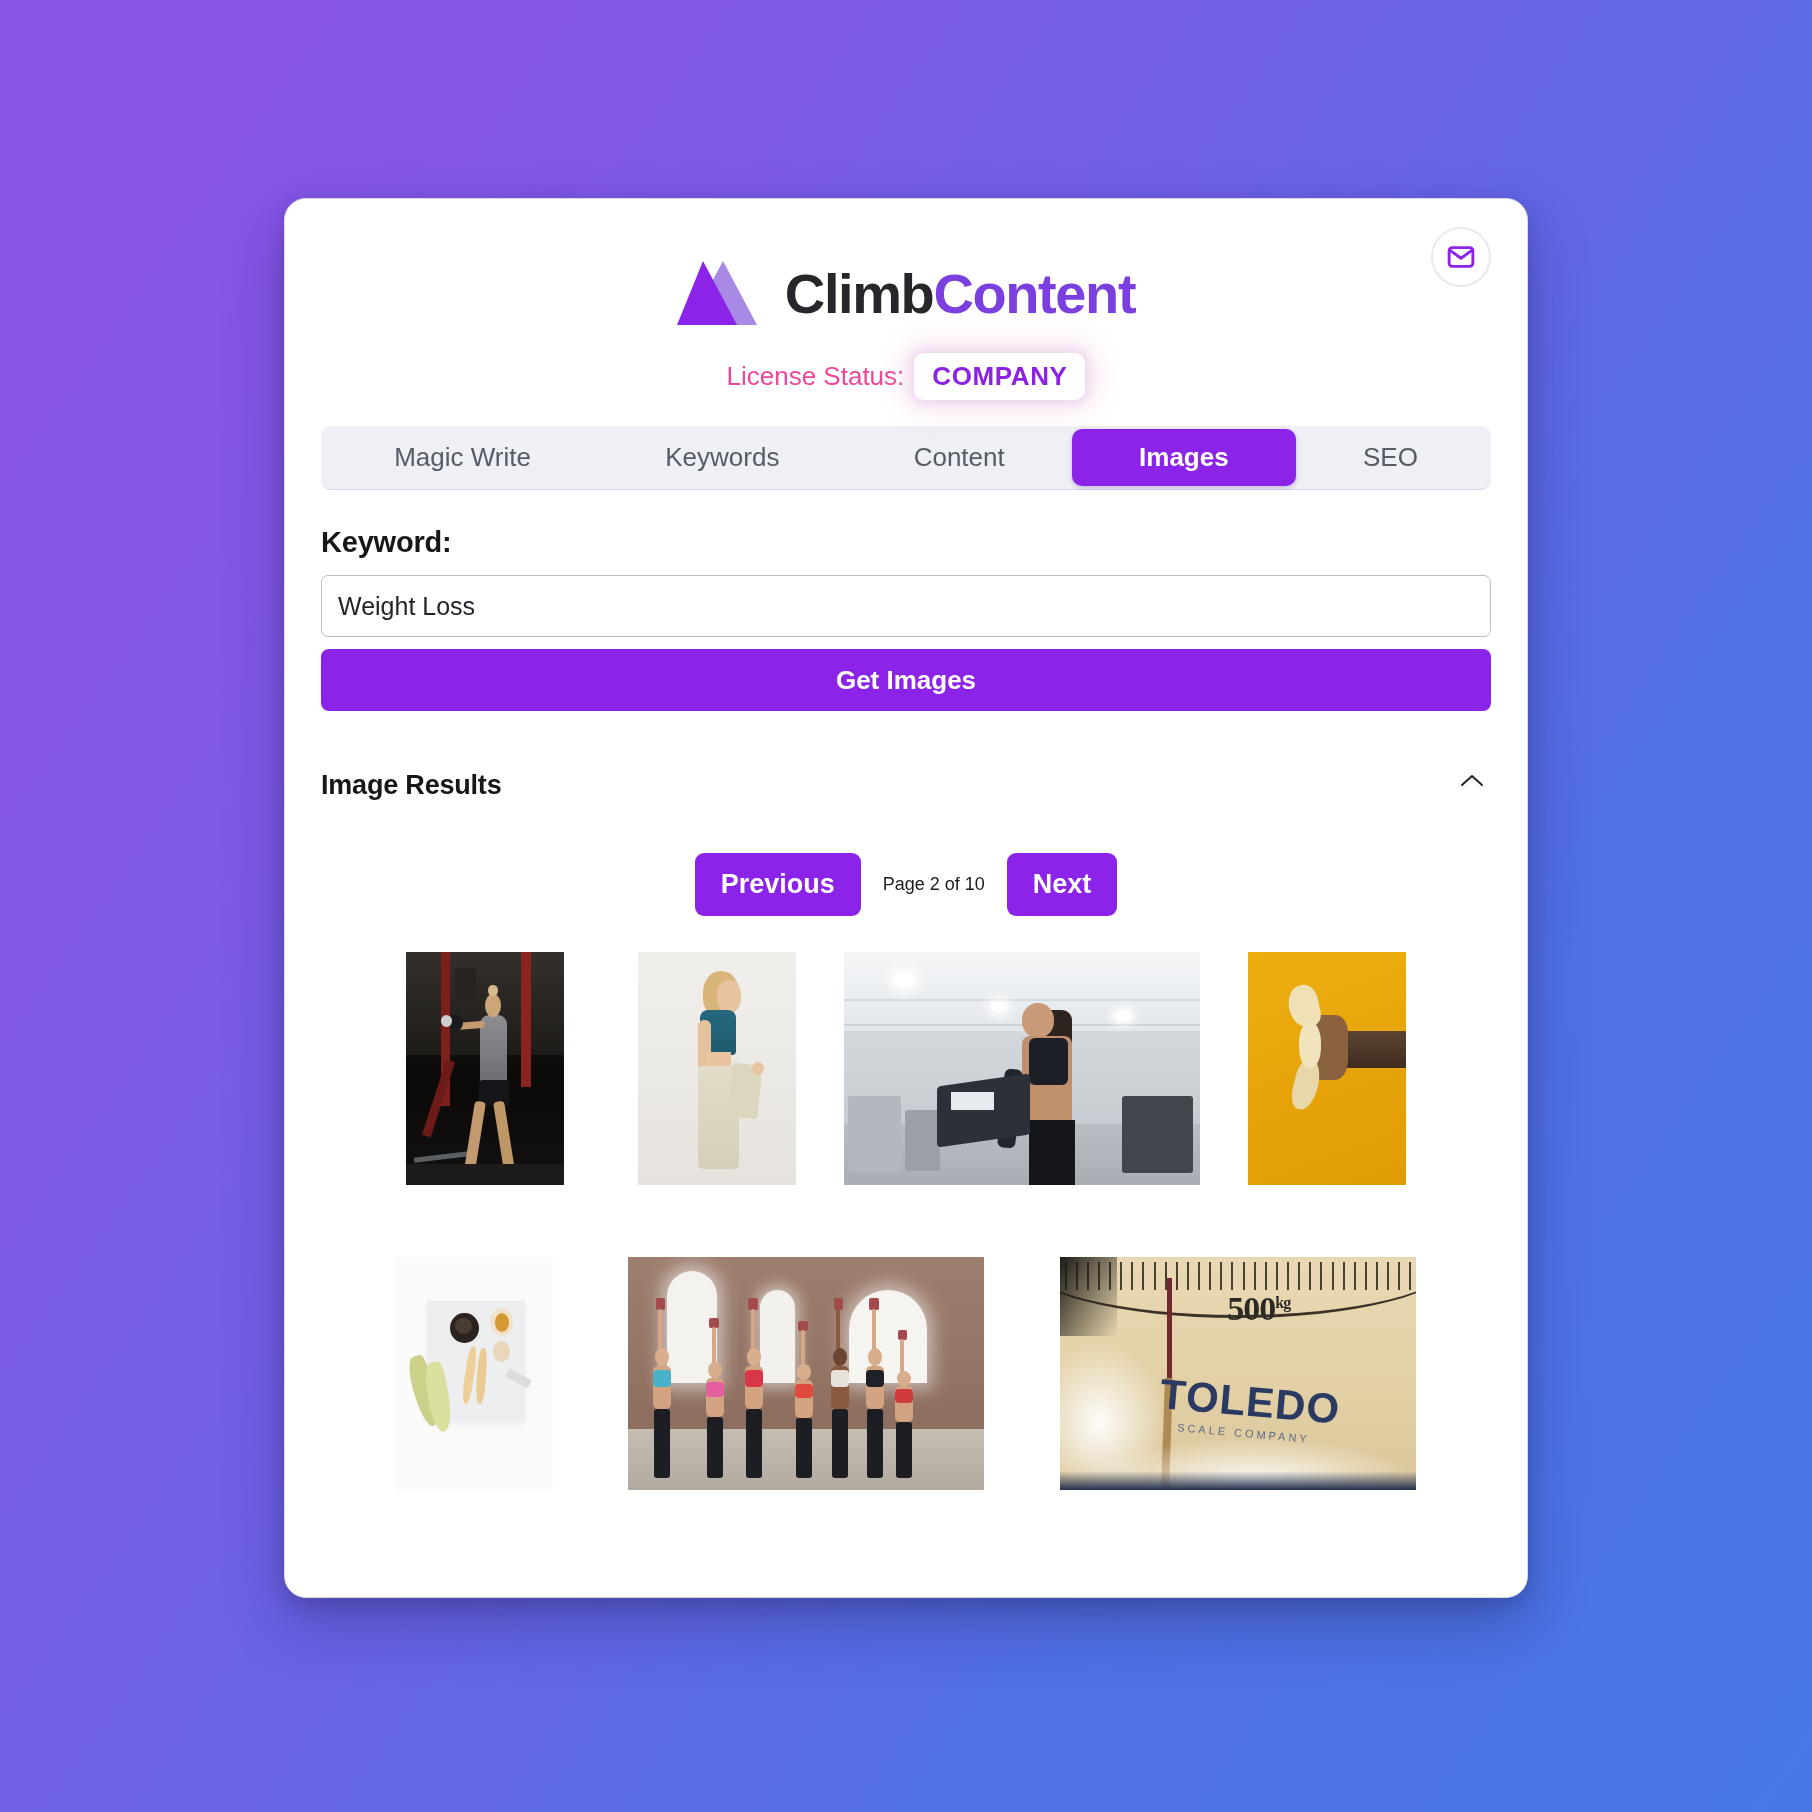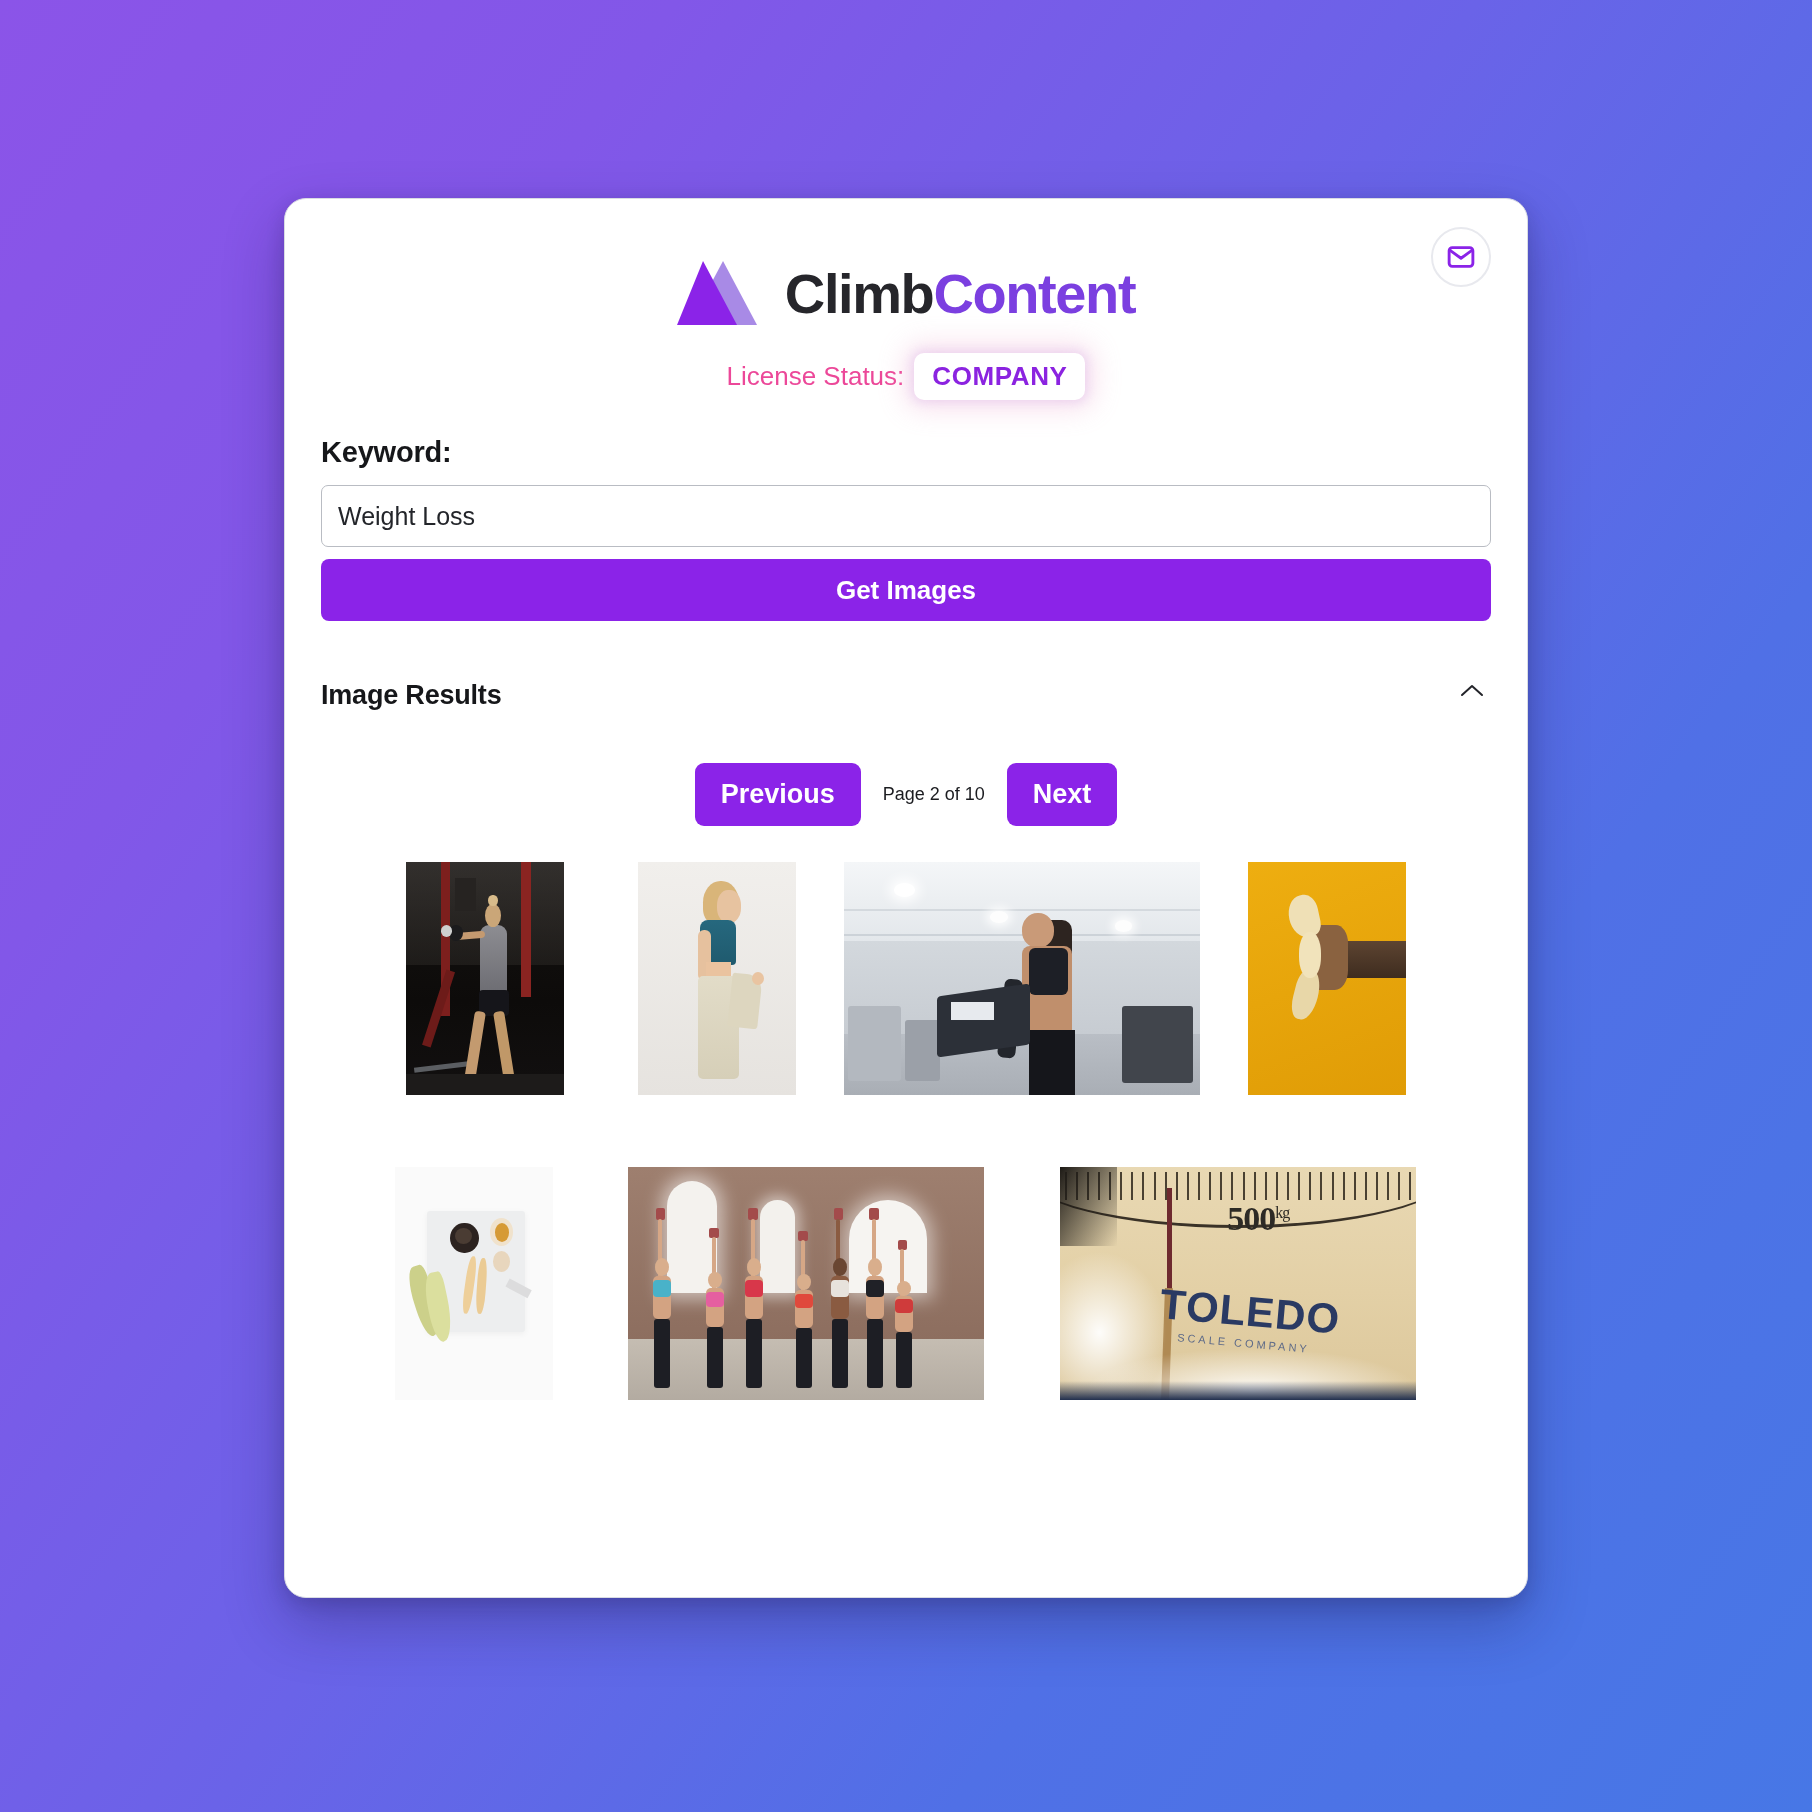--- a/index.html
+++ b/index.html
@@ -391,21 +391,21 @@
   .img6 .p5 { left:56%; } .img6 .p5 .hd { background:#6a4632; } .img6 .p5 .bd { background:#8a5b41; } .img6 .p5 .br { background:#e7e2dc; } .img6 .p5 .arm { background:#8a5b41; }
   .img6 .p6 { left:66%; } .img6 .p6 .br { background:#202127; }
   .img6 .p7 { left:74%; height:46%; } .img6 .p7 .br { background:#cf3b3b; }
 
   
   .img7 { background:#e7d7b2; overflow:hidden; }
   .img7 .dial { left:-6%; top:-4%; width:112%; height:104%; background:linear-gradient(180deg,#e9d9b4 0%,#e3d0a6 55%,#dcc79b 100%); }
   .img7 .arcband { left:-10%; top:-22%; width:120%; height:48%; border-bottom:3px solid #3a3227; border-radius:50%; }
   .img7 .ticks { left:0; top:2%; width:100%; height:12%; display:flex; align-items:flex-start; justify-content:space-around; }
   .img7 .ticks i { display:block; width:2px; height:100%; background:#4a4132; }
-  .img7 .num { left:47%; top:14%; font-family:"Liberation Serif", serif; font-weight:400; font-size:34px; color:#2d2a25; letter-spacing:-1px; }
+  .img7 .num { left:47%; top:14%; font-family:"Liberation Serif", serif; font-weight:700; font-size:34px; color:#2d2a25; letter-spacing:-1px; }
   .img7 .num span { font-size:16px; vertical-align:super; }
   .img7 .needle { left:30%; top:9%; width:5px; height:46%; background:#6e2a2f; }
   .img7 .stick { left:29%; top:52%; width:8px; height:48%; background:#b08a53; transform:rotate(2deg); }
   .img7 .brand7 { left:28%; top:52%; font-family:"Liberation Sans", sans-serif; font-weight:700; font-size:42px; color:#2a3a63; letter-spacing:1px; transform:rotate(5deg); }
   .img7 .sub7 { left:33%; top:73%; font-size:11px; color:#5d6a88; letter-spacing:3px; transform:rotate(5deg); }
   .img7 .glareL { left:-8%; top:36%; width:38%; height:70%; background:radial-gradient(ellipse at center, rgba(255,255,255,.95), rgba(255,255,255,0) 70%); }
   .img7 .glareB { left:8%; bottom:-14%; width:92%; height:36%; background:radial-gradient(ellipse at center, rgba(255,255,255,.92), rgba(255,255,255,0) 72%); }
   .img7 .darkL { left:0; top:0; width:16%; height:34%; background:linear-gradient(120deg,#1d1a16,rgba(29,26,22,0)); }
   .img7 .darkB { left:0; bottom:0; width:100%; height:8%; background:linear-gradient(0deg,#22304f,rgba(34,48,79,0)); }
 </style>
@@ -438,20 +438,27 @@
       </div>
       <div class="license-row">
         <span class="license-label">License Status:</span>
         <span class="license-badge">COMPANY</span>
       </div>
     </div>
 
     
 
     
+    <div class="tabbar">
+      <div class="tab">Magic Write</div>
+      <div class="tab">Keywords</div>
+      <div class="tab">Content</div>
+      <div class="tab active">Images</div>
+      <div class="tab">SEO</div>
+    </div>
 
     
     <div class="field-label">Keyword:</div>
     <input class="keyword-input" value="Weight Loss" style="">
     <button class="get-images-btn">Get Images</button>
 
     
     <div class="results-head">
       <span class="results-title">Image Results</span>
       <button class="chevron-btn">

